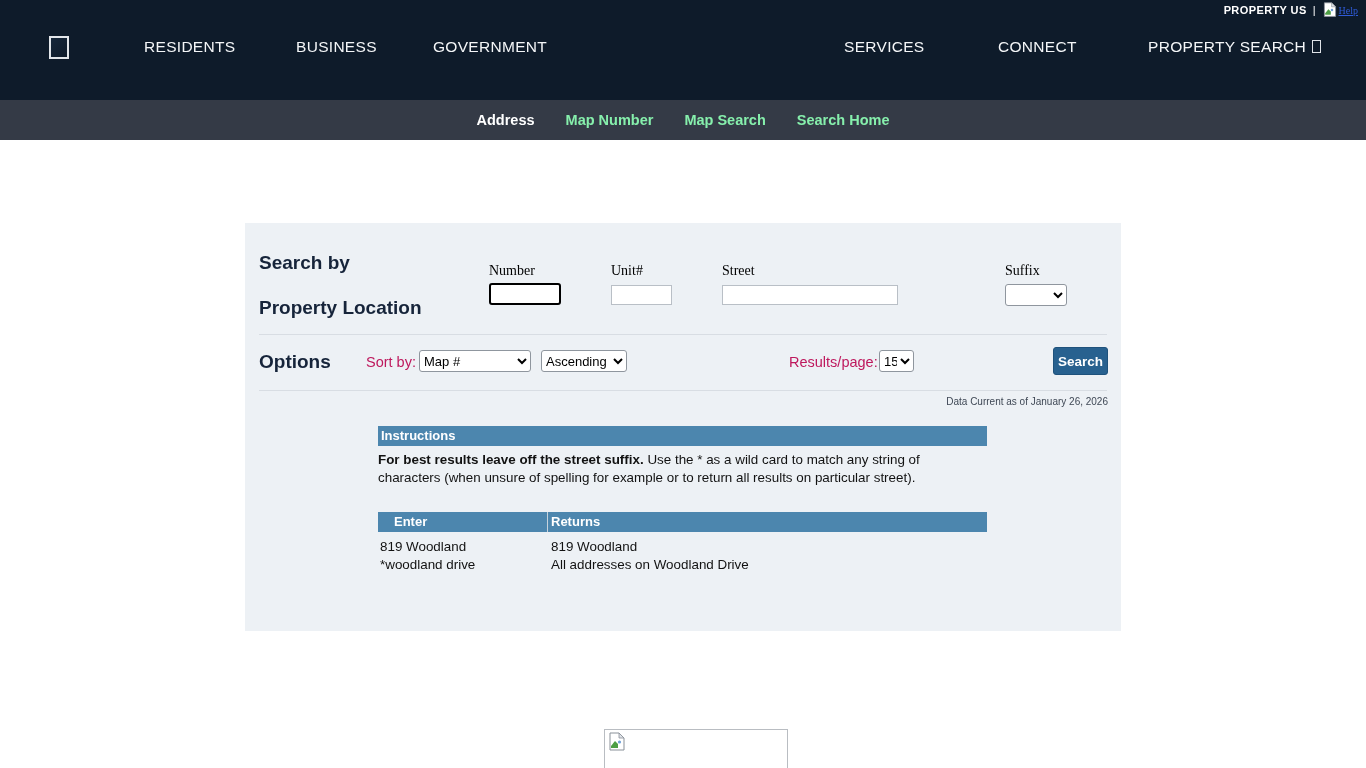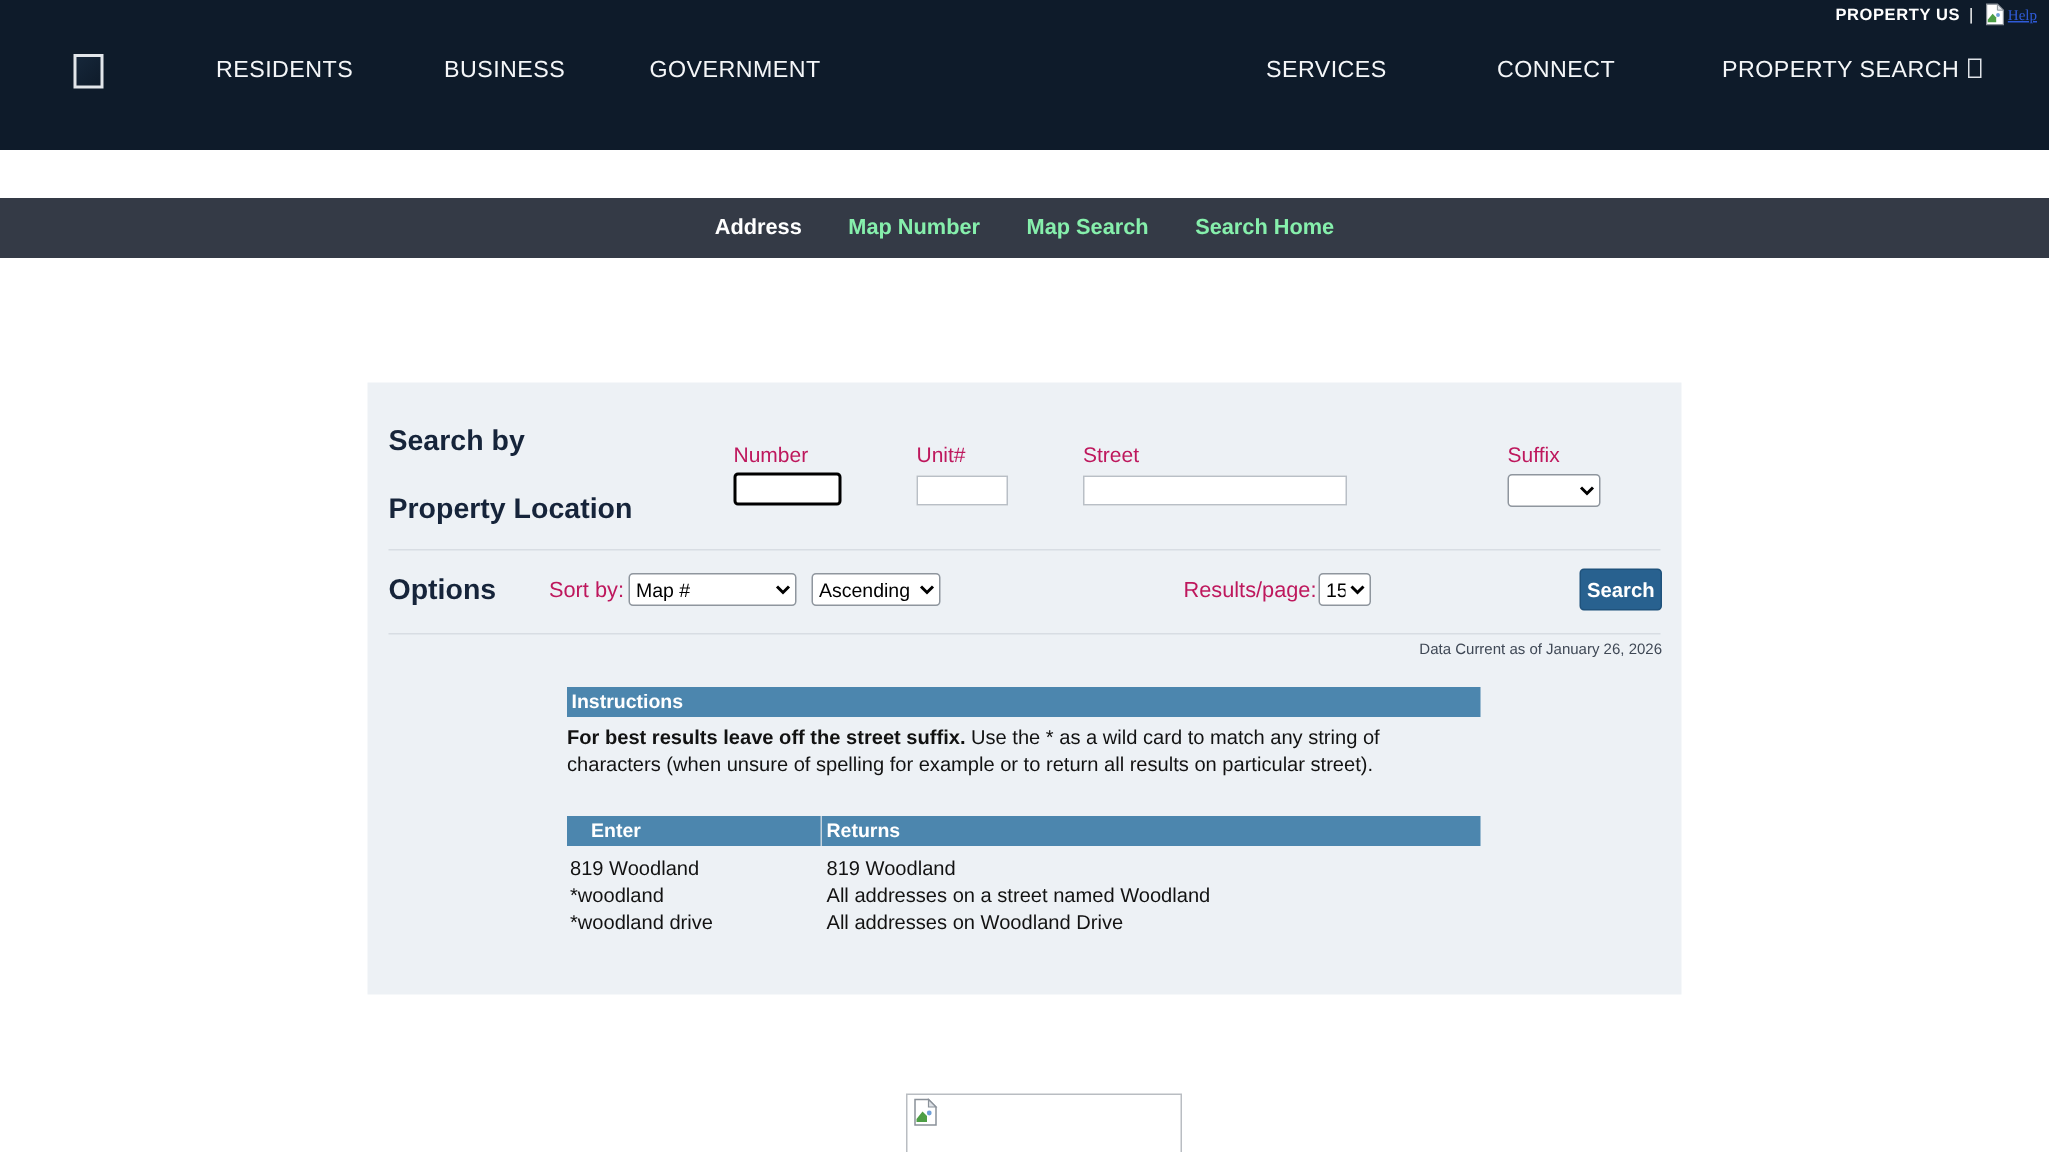--- a/index.html
+++ b/index.html
@@ -18,30 +18,30 @@
     font-family: "Liberation Serif", serif; }
   .main-nav-item { position: absolute; top: 38px; color: #f4f6f8; font-size: 15.5px;
     font-weight: 500; letter-spacing: 0.3px; text-decoration: none; cursor: pointer; }
   .logo-box { position: absolute; left: 49px; top: 36px; width: 20px; height: 23px;
     border: 2px solid #e2e6ea; background: linear-gradient(135deg,#16273a, #0e1b2a); }
   .tofu { display: inline-block; width: 9px; height: 13px; border: 1.5px solid #dfe3e8;
     margin-left: 6px; vertical-align: -1px; }
 
   
   .subnav { width: 1366px; height: 40px; background: #343a46; display: flex;
-    align-items: center; justify-content: center; gap: 31px; margin-top: 32px; }
+    align-items: center; justify-content: center; gap: 31px; }
   .subnav a { font-size: 14.5px; font-weight: bold; color: #86efac; text-decoration: none; }
   .subnav a.active { color: #ffffff; }
 
   
   .panel { position: relative; width: 876px; height: 408px; margin: 83px auto 0 auto;
     background: #edf1f5; }
   .abs { position: absolute; }
   .panel-title { font-size: 19px; font-weight: bold; color: #16243a; }
-  .field-label { font-size: 14px; color: #be185d; }
+  .field-label { font-size: 14px; color: #000000; font-family: Liberation Serif, serif; }
   .txt-input { background: #ffffff; border: 1px solid #b9bfc6; height: 20px;
     font-size: 13px; padding: 0 3px; }
   .txt-input.focused { border: 2px solid #000000; height: 22px; border-radius: 3px; }
   select { background: #ffffff; border: 1px solid #8f969e; height: 22px; font-size: 13px;
     font-family: "Liberation Sans", sans-serif; border-radius: 3px; }
   .divider { position: absolute; left: 14px; right: 14px; height: 1px; background: #d8dde3; }
   .opt-label { font-size: 14.5px; color: #be185d; text-align: right; }
   .search-btn { background: #28618f; color: #ffffff; border: 1px solid #1f527c;
     font-size: 13.5px; font-weight: bold; width: 55px; height: 28px; border-radius: 3px;
     cursor: pointer; font-family: "Liberation Sans", sans-serif; }
@@ -149,24 +149,20 @@
     <div class="ex-head blue-bar">
       <div class="c1">Enter</div>
       <div class="c2">Returns</div>
     </div>
     <div class="ex-rows">
       <div class="ex-row">
         <div class="c1">819 Woodland</div>
         <div class="c2">819 Woodland</div>
       </div>
       <div class="ex-row">
-        <div class="c1">*woodland</div>
-        <div class="c2">All addresses on a street named Woodland</div>
-      </div>
-      <div class="ex-row">
         <div class="c1">*woodland drive</div>
         <div class="c2">All addresses on Woodland Drive</div>
       </div>
     </div>
   </div>
 </div>
 
 <div class="broken-box">
   <span style="display:inline-flex;">
     <svg width="20" height="20" viewBox="0 0 20 20">

